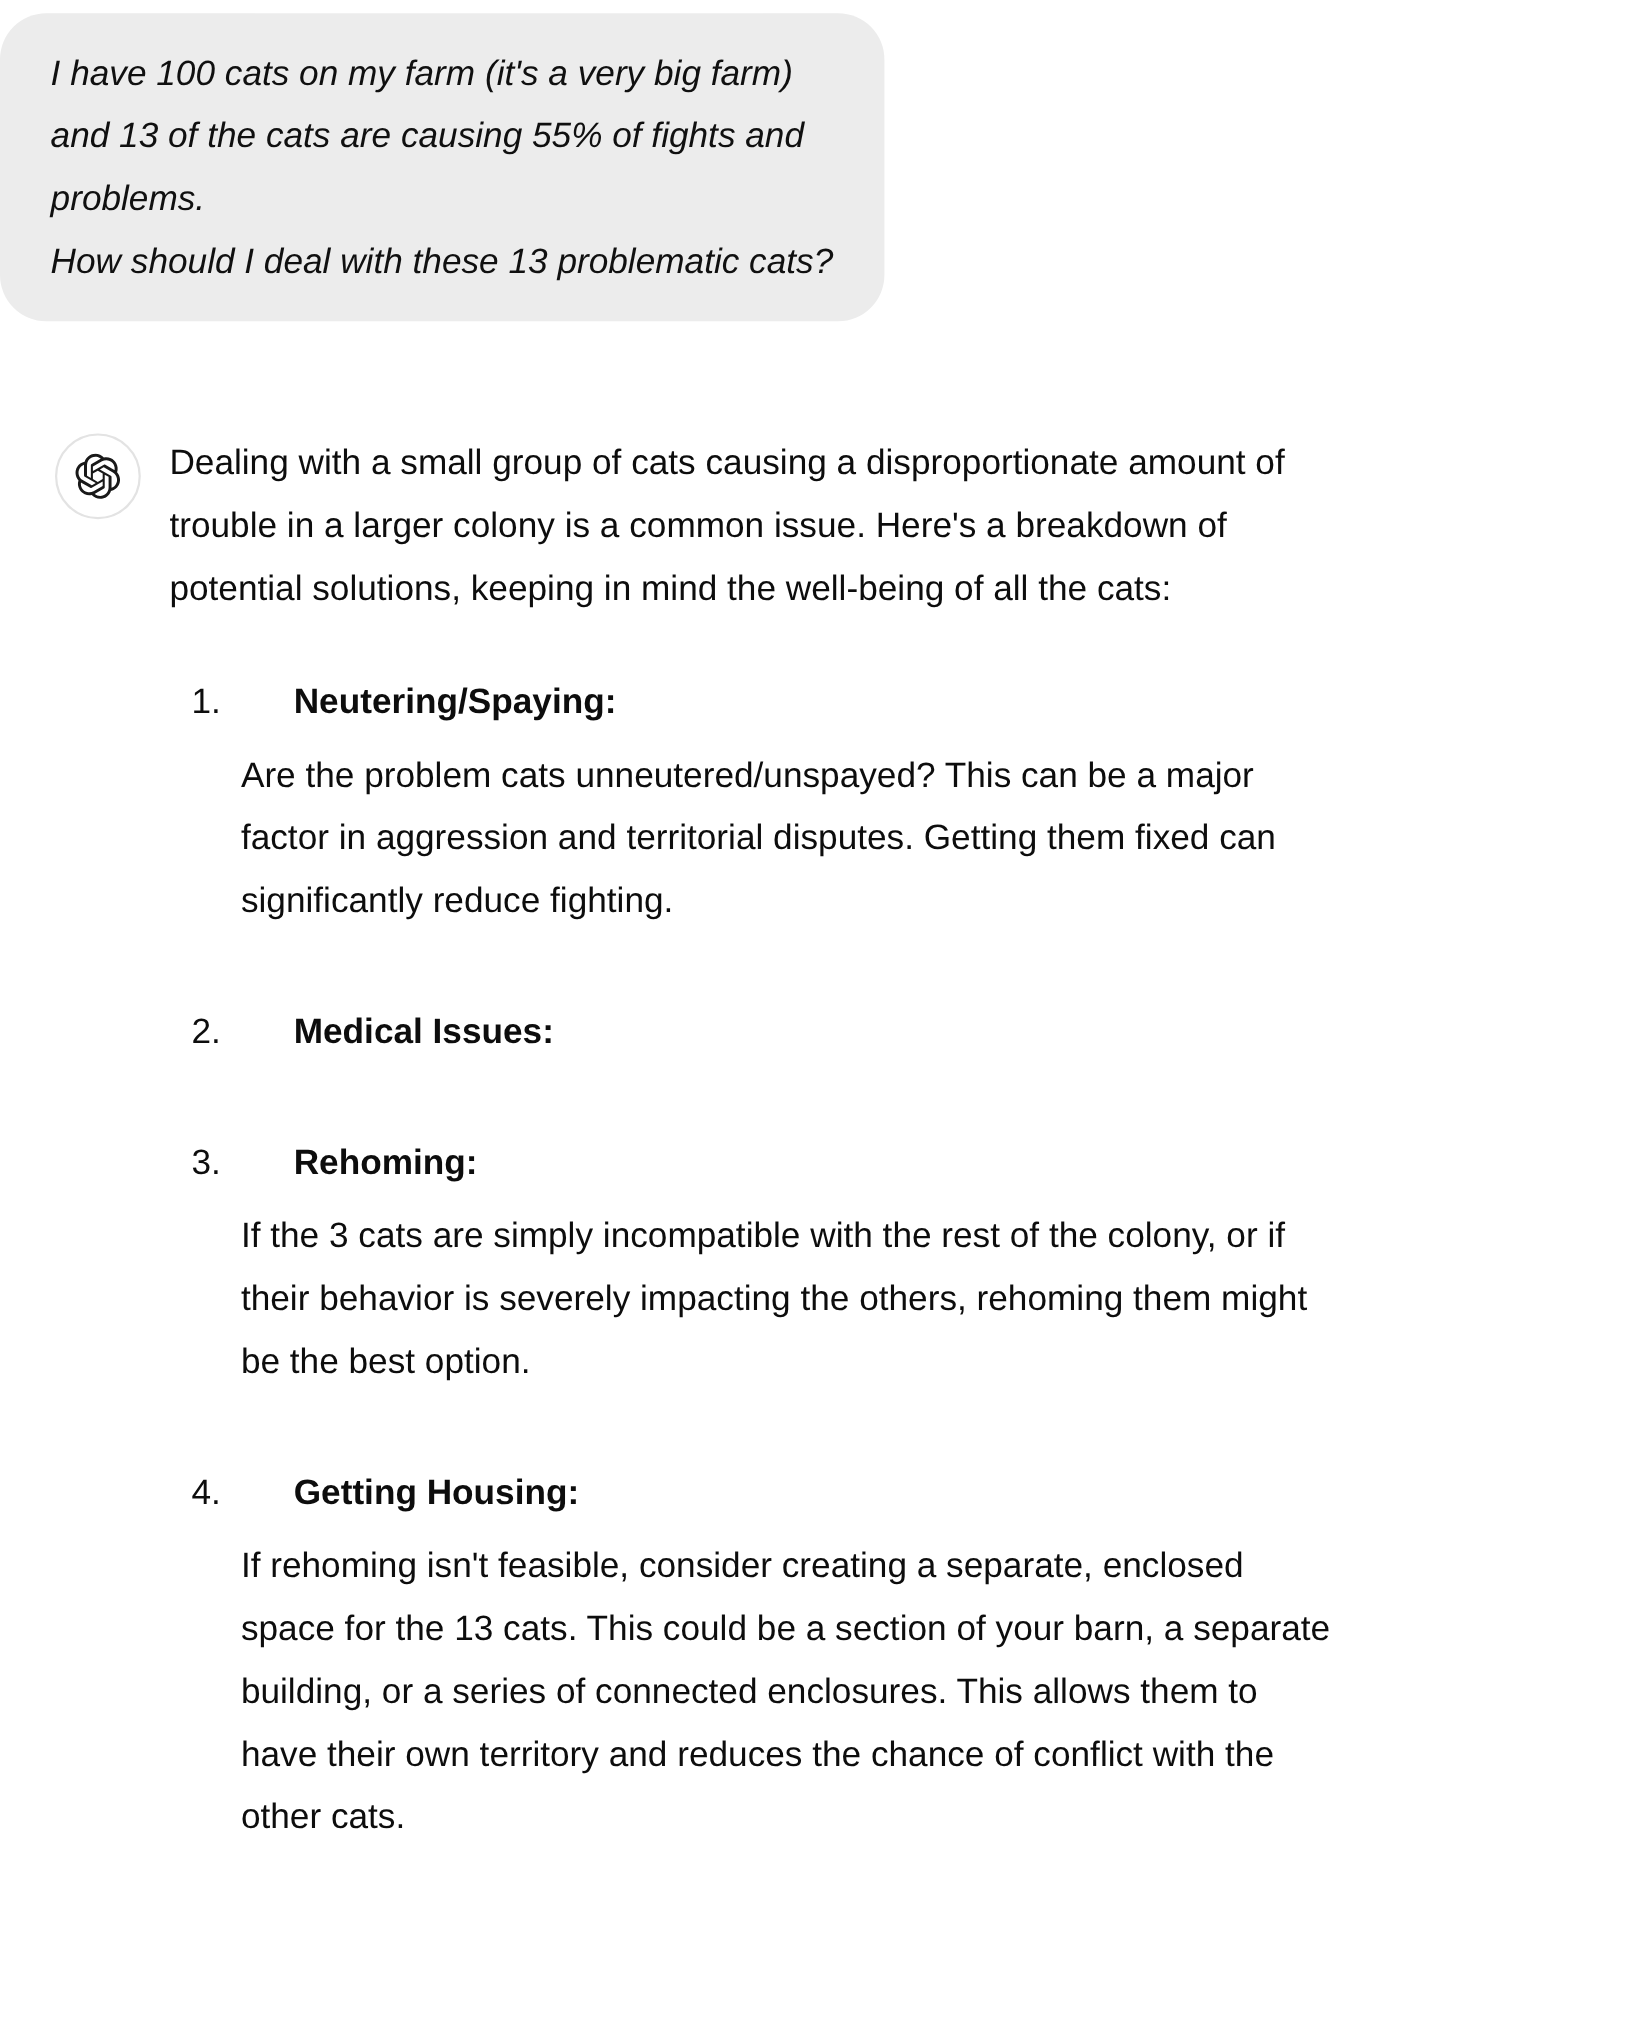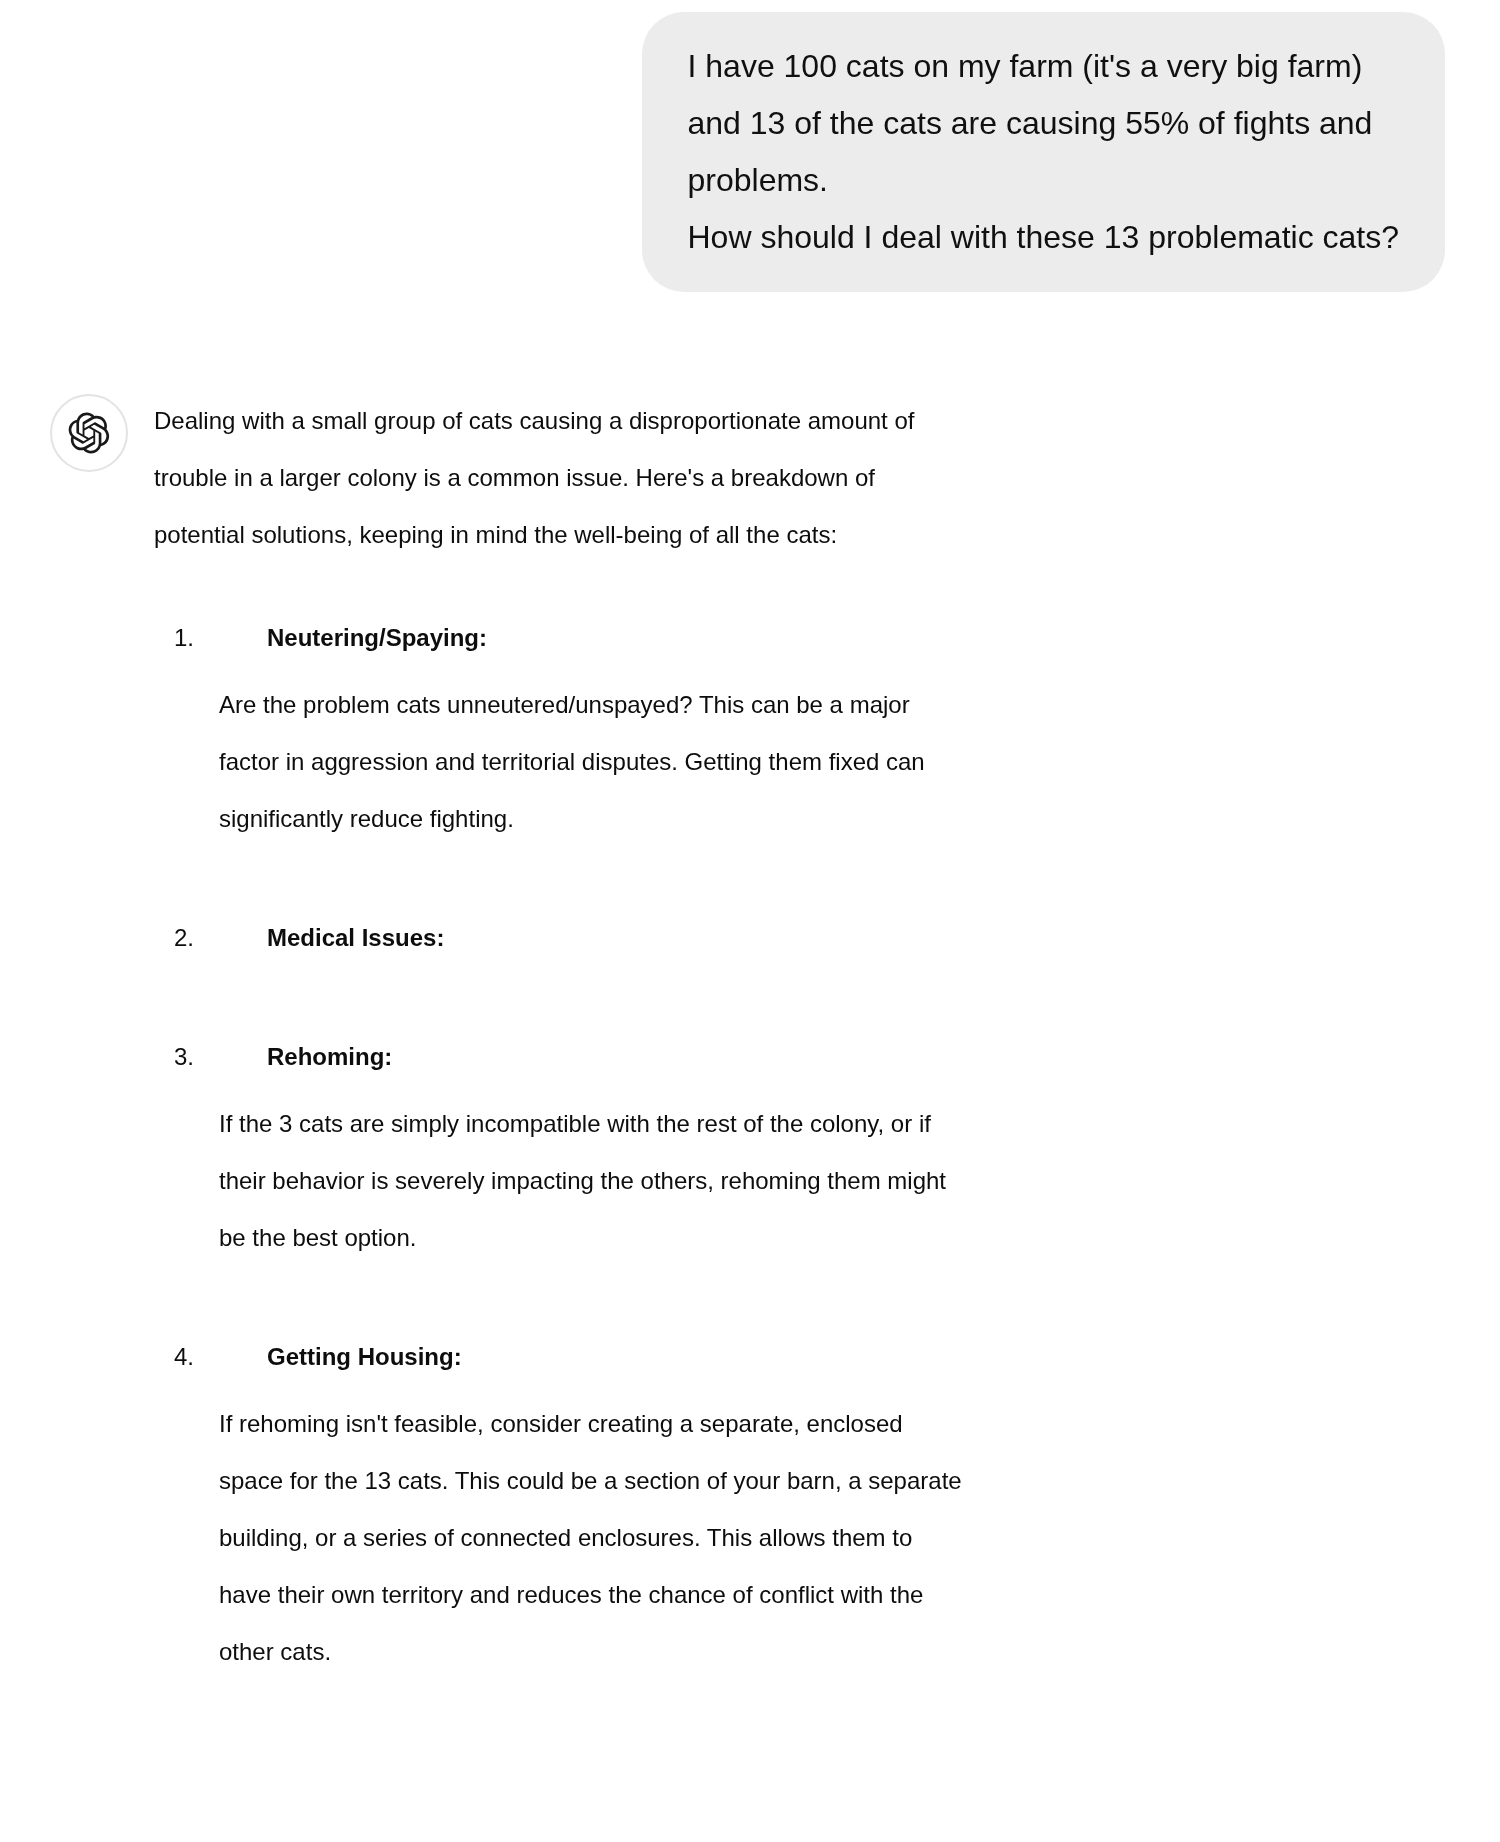--- a/index.html
+++ b/index.html
@@ -14,22 +14,23 @@
   }
   .page {
     position: relative;
     width: 1500px;
     min-height: 1842px;
     overflow: hidden;
   }
   
   .user-row {
     display: flex;
-    justify-content: flex-end;
+    justify-content: flex-start;
     padding: 12px 55px 0 0;
+    font-style: italic;
   }
   .user-bubble {
     background: #ececec;
     border-radius: 42px;
     padding: 26px 46px;
     font-size: 32px;
     line-height: 57px;
     white-space: pre-line;
     color: #101010;
     max-width: 1010px;
@@ -57,21 +58,21 @@
   .openai-icon {
     width: 42px;
     height: 42px;
     display: block;
     color: #191919;
   }
   .openai-icon svg { width: 100%; height: 100%; display: block; }
   .assistant-content {
     flex: 1;
     margin-left: 26px;
-    font-size: 24px;
+    font-size: 32px;
     line-height: 57px;
   }
   .intro {
     margin: 0 0 46px 0;
     white-space: pre-line;
   }
   .items {
     margin: 0;
     padding: 0;
   }

